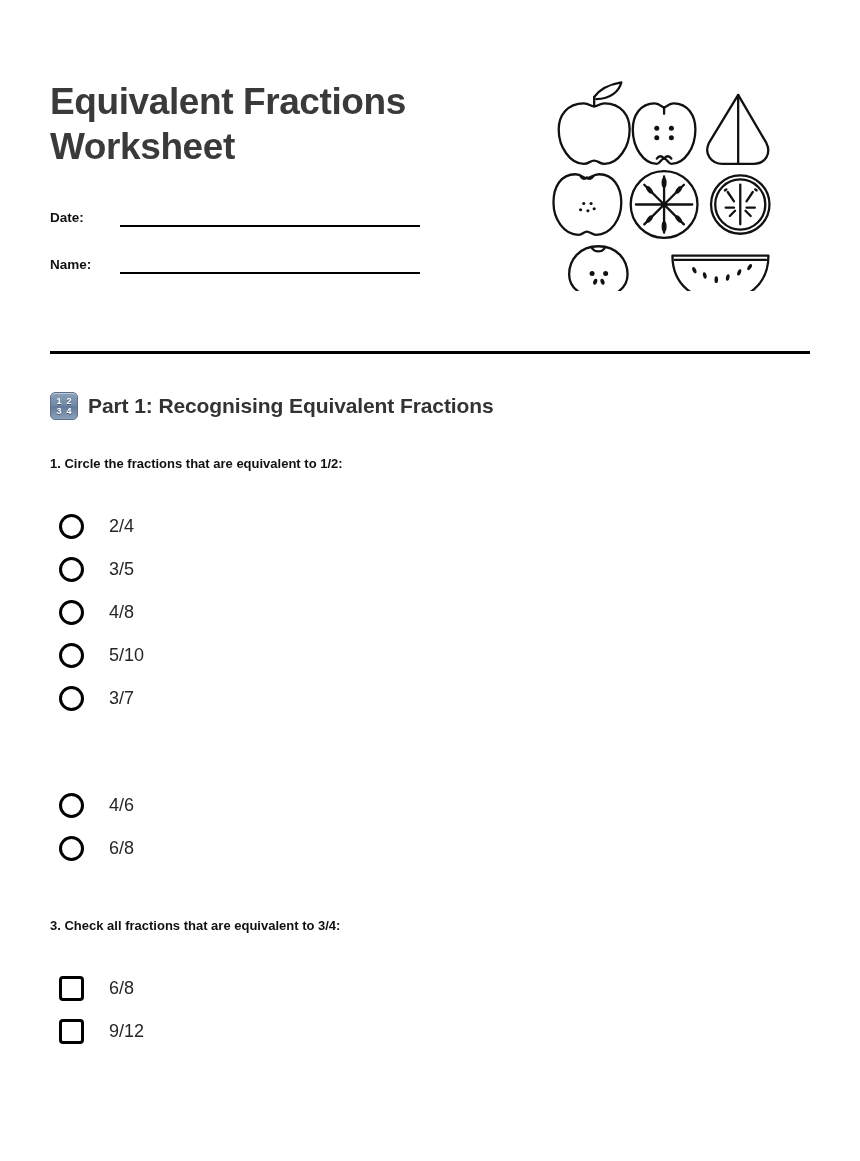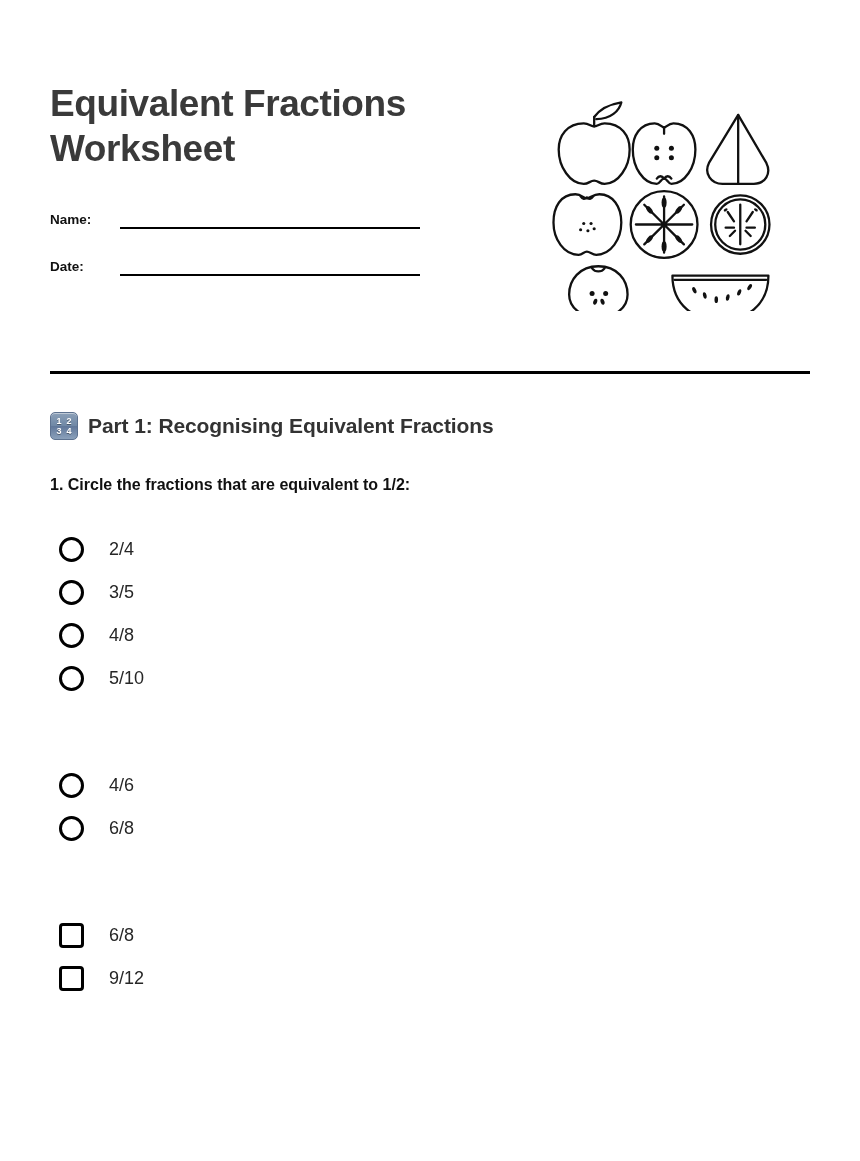--- a/index.html
+++ b/index.html
@@ -20,23 +20,23 @@
   .page {
     position: relative;
     width: 860px;
     height: 1161px;
     padding: 0;
   }
 
   
   .header {
     position: relative;
-    padding: 64px 50px 0 50px;
-    display: flex;
-    align-items: center;
+    padding: 44px 50px 0 50px;
+    display: flex;
+    align-items: flex-end;
     justify-content: space-between;
   }
 
   .header-left {
     width: 470px;
     flex: 0 0 auto;
   }
 
   .doc-title {
     font-size: 37px;
@@ -142,21 +142,21 @@
   }
 
   
   .question {
     margin-top: 36px;
   }
   .question.q2 { margin-top: 48px; }
   .question.q3 { margin-top: 48px; }
 
   .question-text {
-    font-size: 16px;
+    font-size: 13px;
     font-weight: bold;
     color: #111111;
     margin-bottom: 18px;
   }
 
   .options {
     margin-left: 9px;
     padding-top: 16px;
   }
 
@@ -197,26 +197,26 @@
 <div class="page">
 
   <div class="header">
 
     <div class="header-left">
       <h1 class="doc-title">Equivalent Fractions Worksheet</h1>
 
       <div class="field-list">
 
         <div class="field-row">
+          <span class="field-label">Date:</span>
+          <span class="field-line"></span>
+        </div>
+
+        <div class="field-row">
           <span class="field-label">Name:</span>
-          <span class="field-line"></span>
-        </div>
-
-        <div class="field-row">
-          <span class="field-label">Date:</span>
           <span class="field-line"></span>
         </div>
 
       </div>
     </div>
 
     <div class="fruit-art">
       <svg viewBox="0 0 230 210" xmlns="http://www.w3.org/2000/svg" fill="none" stroke="#111" stroke-width="2.2" stroke-linecap="round" stroke-linejoin="round">
 
         <g>
@@ -335,20 +335,24 @@
         <div class="option">
           <span class="radio-mark"></span>
           <span class="option-label">4/8</span>
         </div>
 
         <div class="option">
           <span class="radio-mark"></span>
           <span class="option-label">5/10</span>
         </div>
 
+        <div class="option">
+          <span class="radio-mark"></span>
+          <span class="option-label">3/7</span>
+        </div>
 
       </div>
     </div>
 
     <div class="question q2">
       <div class="options">
 
         <div class="option">
           <span class="radio-mark"></span>
           <span class="option-label">4/6</span>
@@ -358,20 +362,21 @@
         <div class="option">
           <span class="radio-mark"></span>
           <span class="option-label">6/8</span>
         </div>
 
 
       </div>
     </div>
 
     <div class="question q3">
+      <div class="question-text">3. Check all fractions that are equivalent to 3/4:</div>
       <div class="options">
 
         <div class="option">
           <span class="check-mark"></span>
           <span class="option-label">6/8</span>
         </div>
 
         <div class="option">
           <span class="check-mark"></span>
           <span class="option-label">9/12</span>

